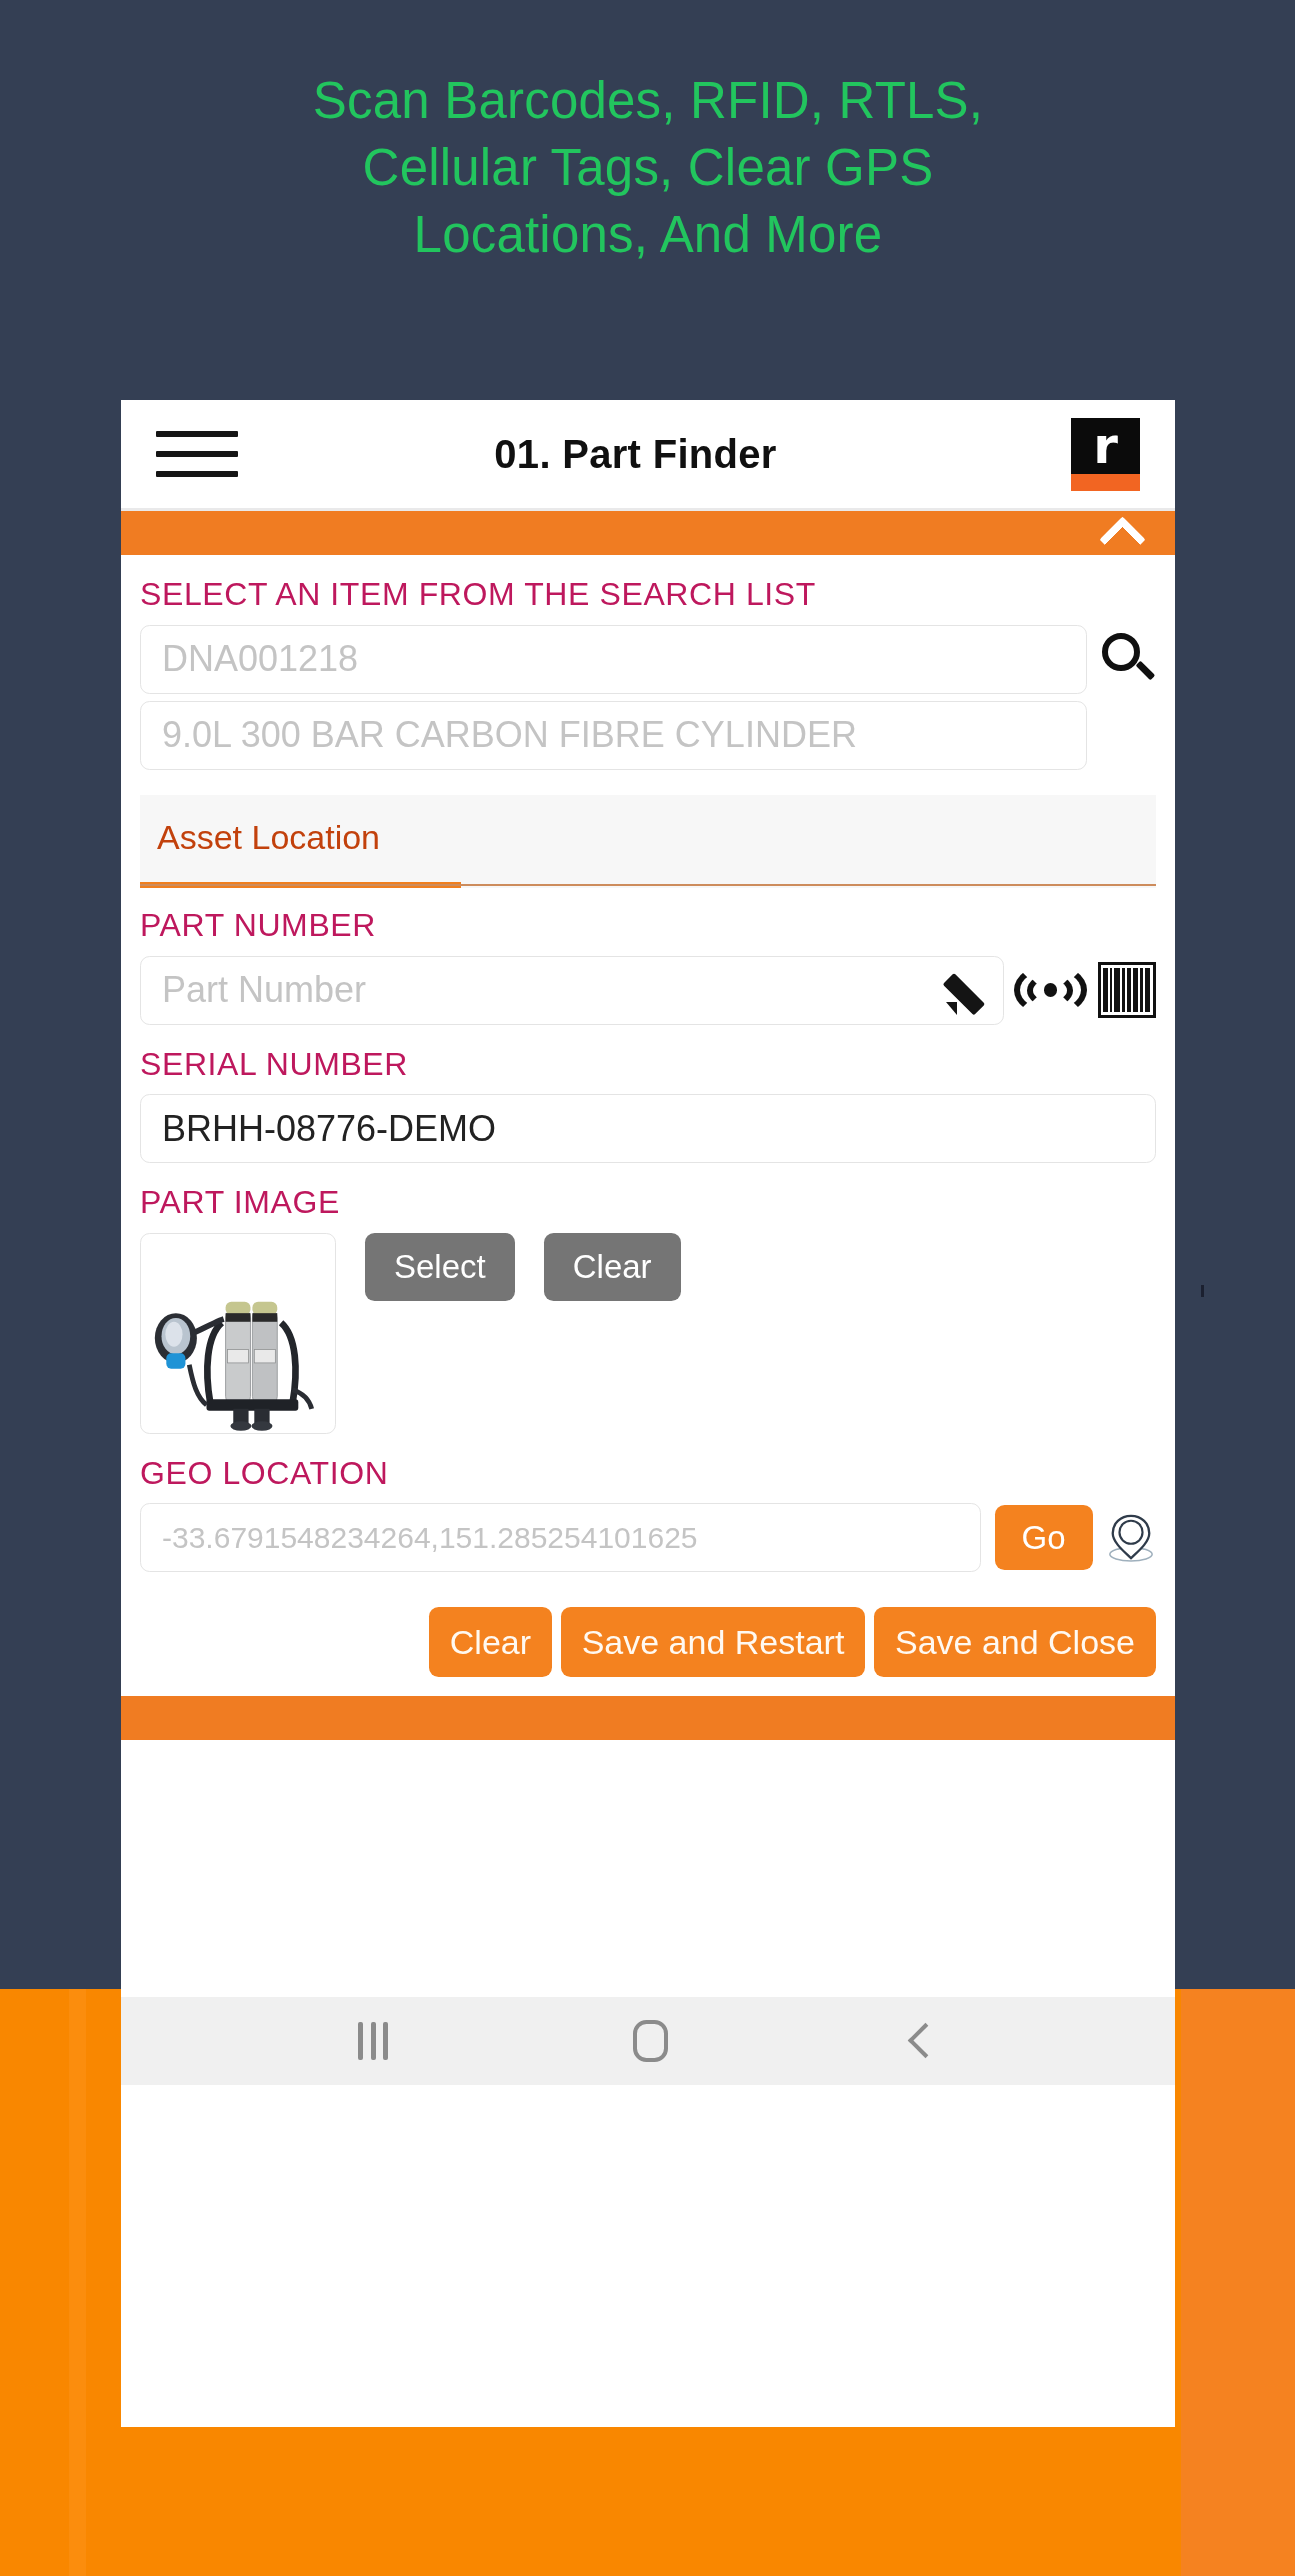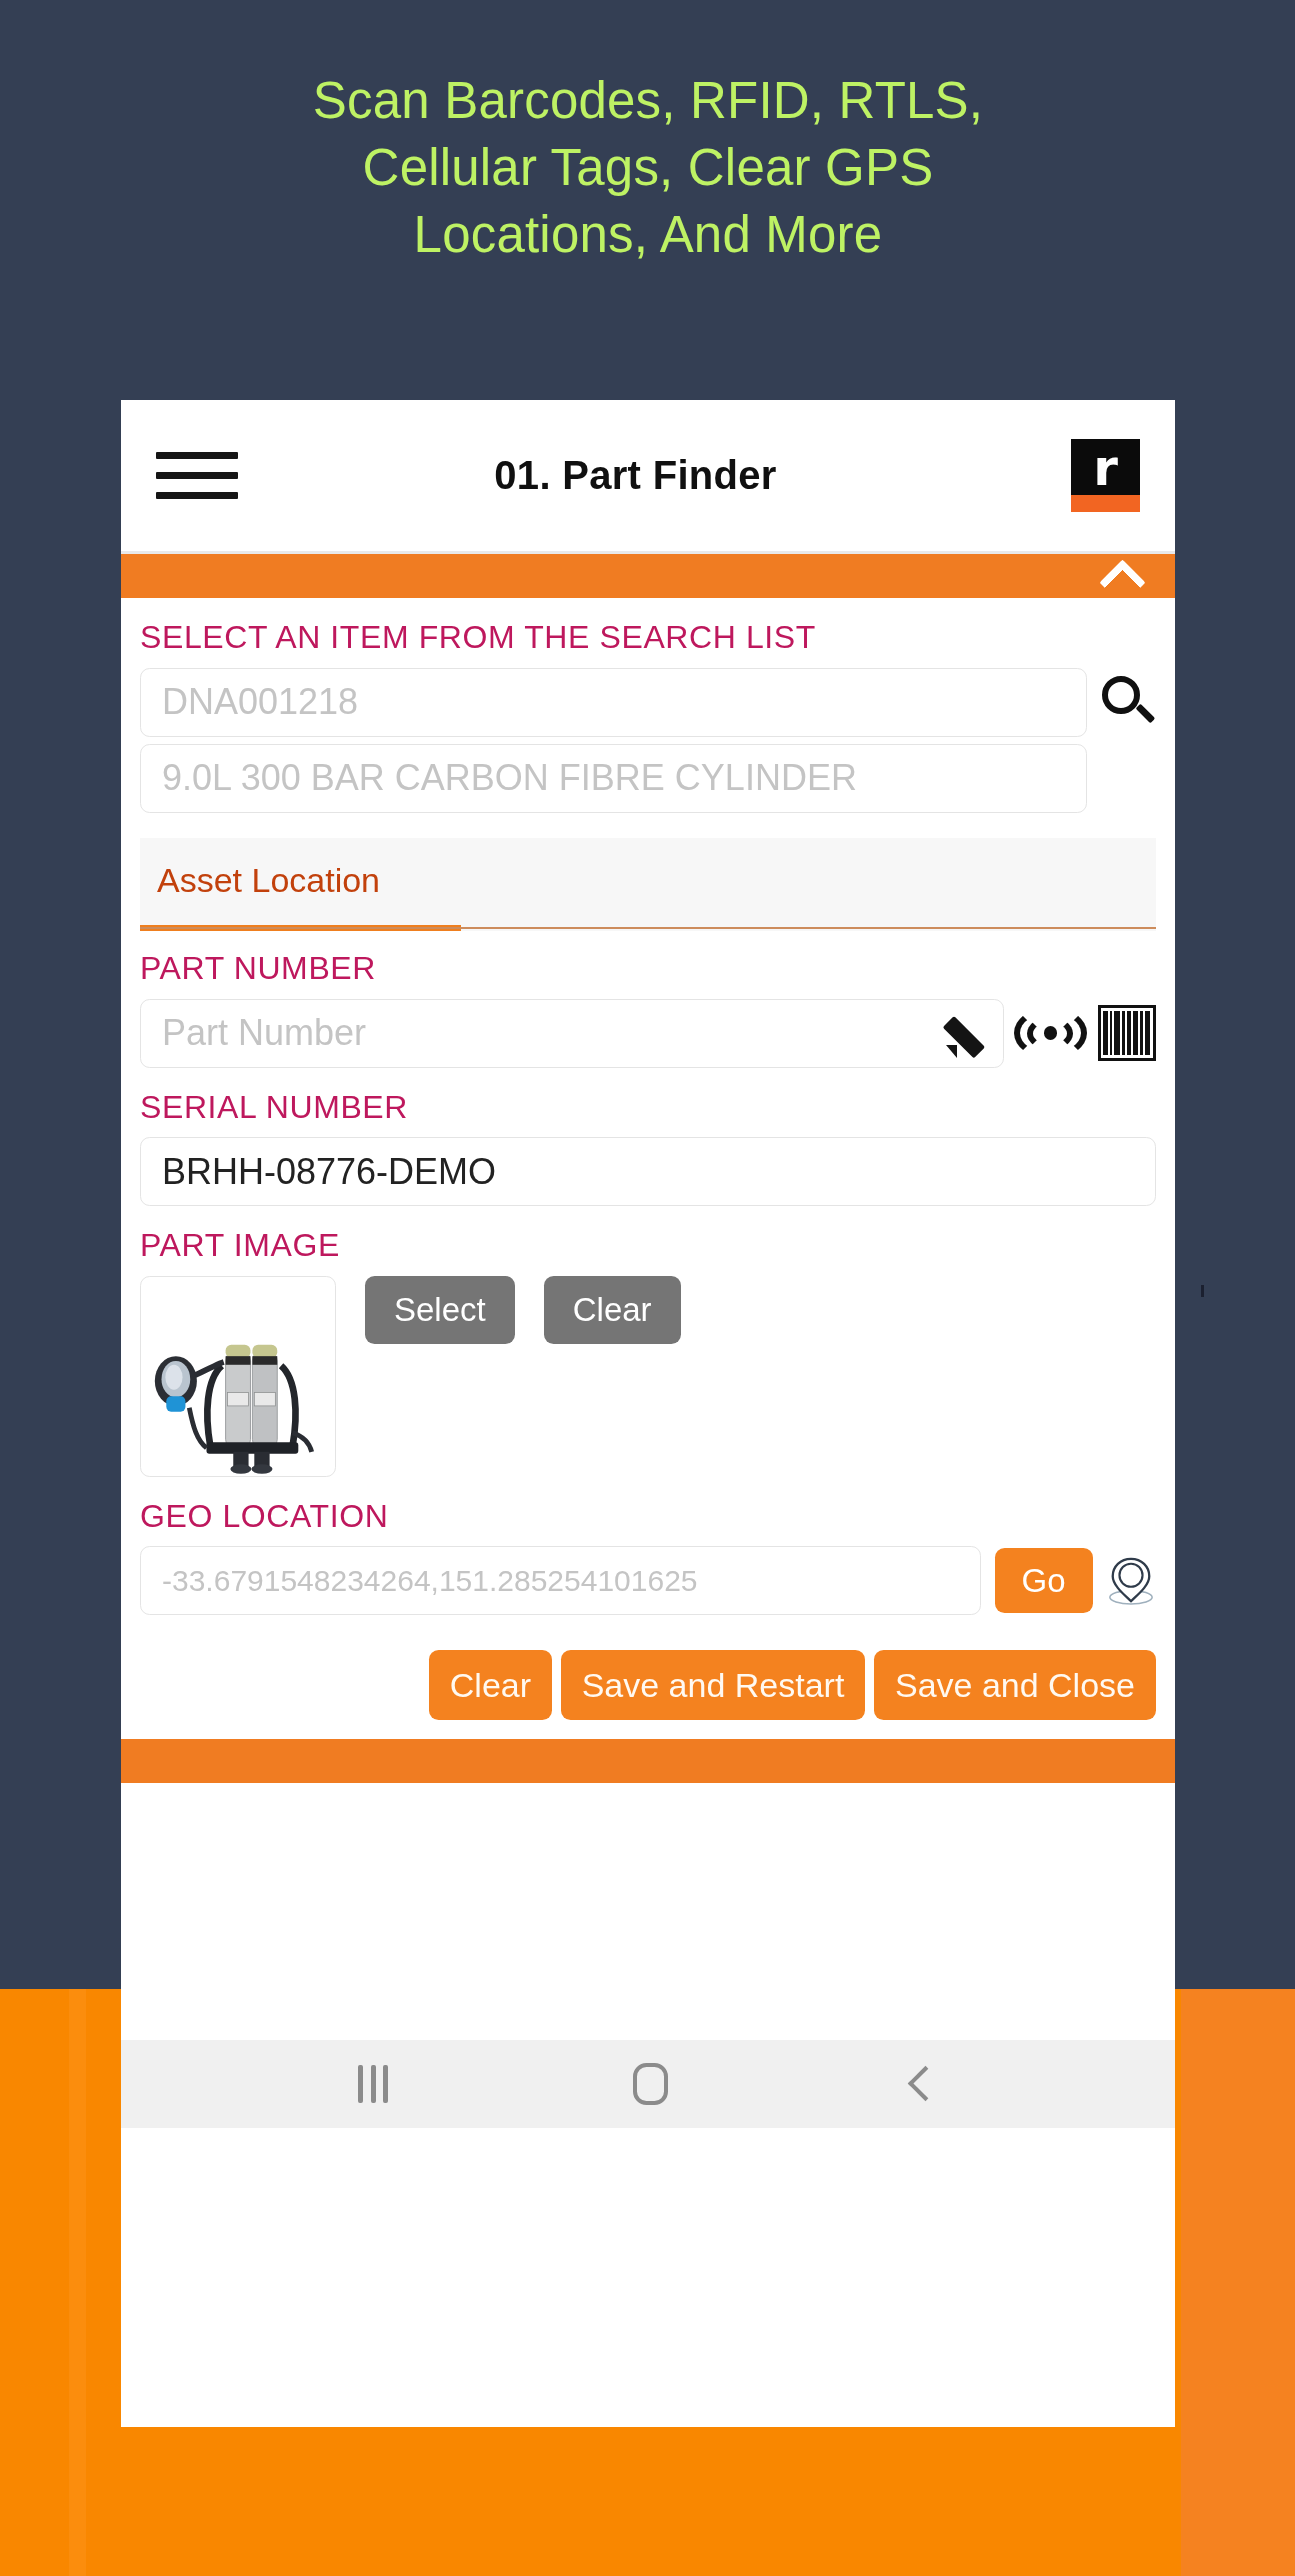--- a/index.html
+++ b/index.html
@@ -29,39 +29,39 @@
   }
   .artifact-dot {
     position: absolute; left: 1201px; top: 1285px; width: 2.9px; height: 11.5px;
     background: #1b2030;
   }
 
   
   .headline {
     position: absolute; left: 0; top: 67px; width: 1296px;
     text-align: center;
-    color: #bef264;
+    color: #22c55e;
     font-size: 51px;
     line-height: 1.05;
     letter-spacing: 0.2px;
     font-weight: 400;
   }
   .headline span { display: block; padding: 6.7px 0; }
 
   
   .phone {
     position: absolute; left: 121px; top: 400px;
     width: 1054px; height: 2027px;
     background: #ffffff;
     overflow: hidden;
   }
 
   
   .appbar {
-    position: relative; height: 154px; background: #fff;
+    position: relative; height: 111px; background: #fff;
     display: flex; align-items: center;
     border-bottom: 3.8px solid #e9e9ea;
     gap: 28px;
   }
   .hamburger {
     width: 82px; margin-left: 35px;
     display: flex; flex-direction: column; justify-content: center; gap: 13.4px;
   }
   .hamburger i { display: block; height: 6.7px; background: #151515; border-radius: 1px; }
   .app-title {

